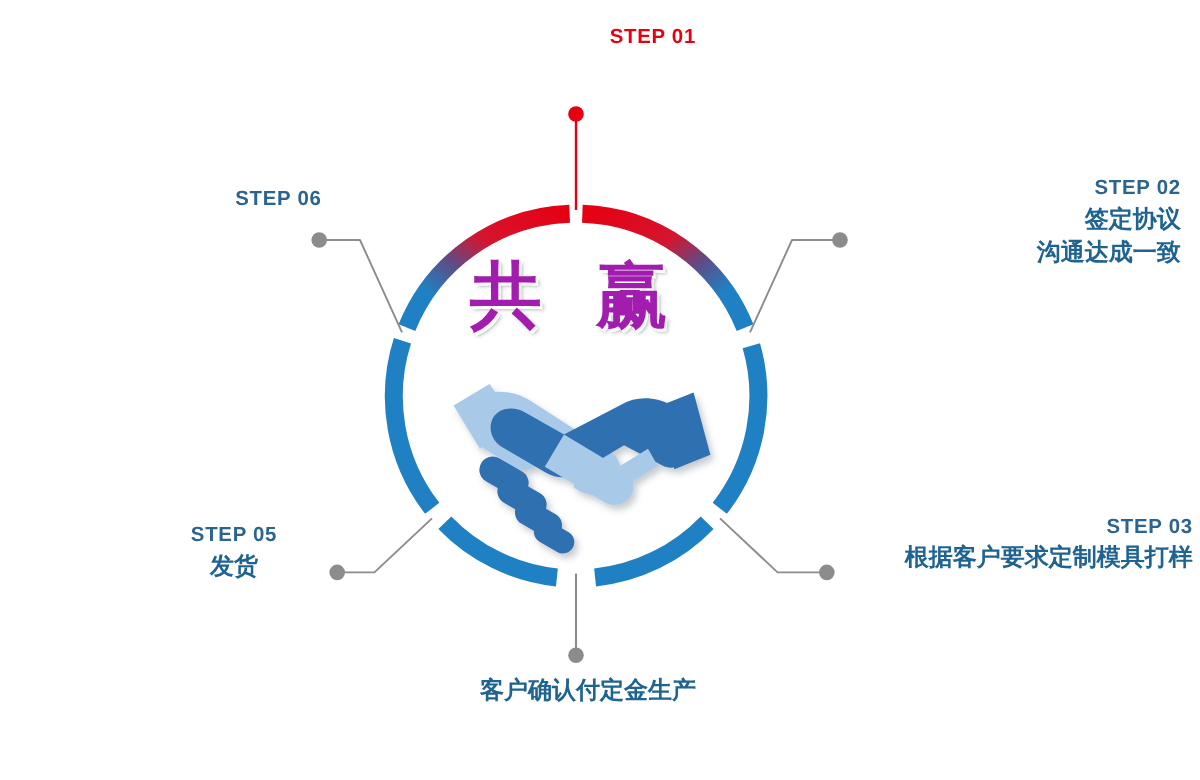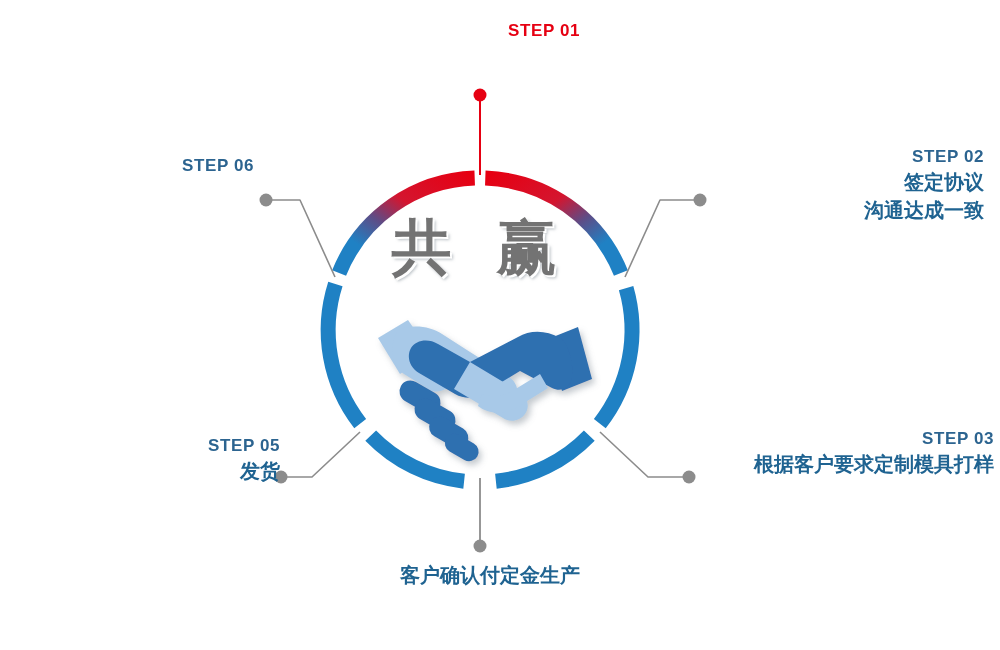--- a/index.html
+++ b/index.html
@@ -31,21 +31,21 @@
   .center-word {
     position: absolute;
     left: 380px;
     top: 216px;
     width: 200px;
     text-align: center;
     font-family: "DejaVu Sans", "Liberation Sans", sans-serif;
     font-size: 60px;
     font-weight: bold;
     letter-spacing: 12px;
-    color: #737373;
+    color: #a21caf;
     text-shadow:
        2px 2px 0 #ffffff,
        3px 3px 3px rgba(130,140,150,0.55);
     white-space: nowrap;
     line-height: 1.05;
   }
 
   
   .step {
     position: absolute;
@@ -72,22 +72,22 @@
 
   .step.align-center { text-align: right; }
   .step.align-right  { text-align: right; }
   .step.align-left   { text-align: right; }
 
   
   #step-01 { left: 380px; top: 20px;  width: 200px; }
   #step-02 { left: 714px; top: 146px; width: 270px; }
   #step-03 { left: 704px; top: 428px; width: 290px; }
   #step-04 { left: 380px; top: 562px; width: 200px; }
-  #step-05 { left: 110px; top: 435px; width: 170px; }
-  #step-06 { left: 4px;  top: 155px; width: 250px; }
+  #step-05 { left: 110px; top: 435px; width: 170px; text-align: center; }
+  #step-06 { left: 18px;  top: 155px; width: 250px; }
 
   #step-02 .step-no,
   #step-03 .step-no { padding-left: 12px; }
   #step-05 .step-no { padding-right: 0px; }
   #step-06 .step-no { padding-right: 0px; }
 </style>
 </head>
 <body>
 
 <div id="stage">

